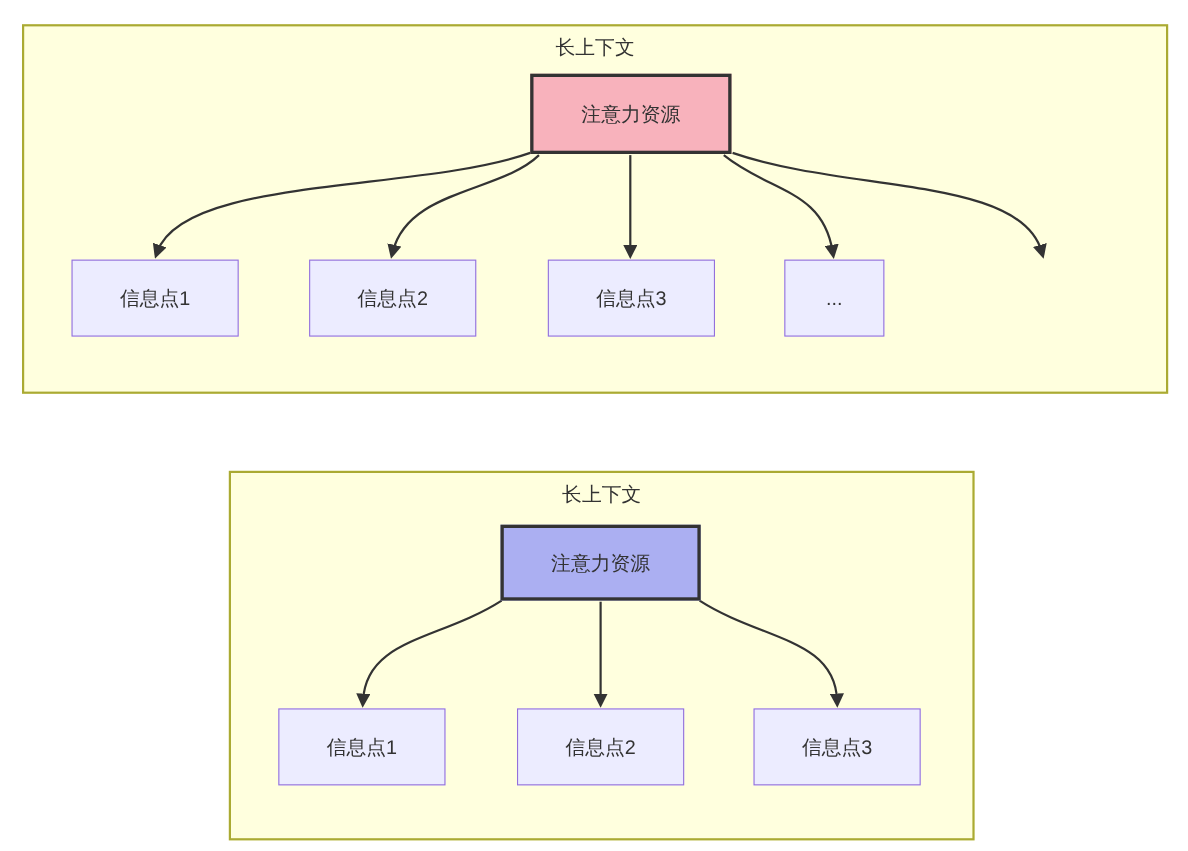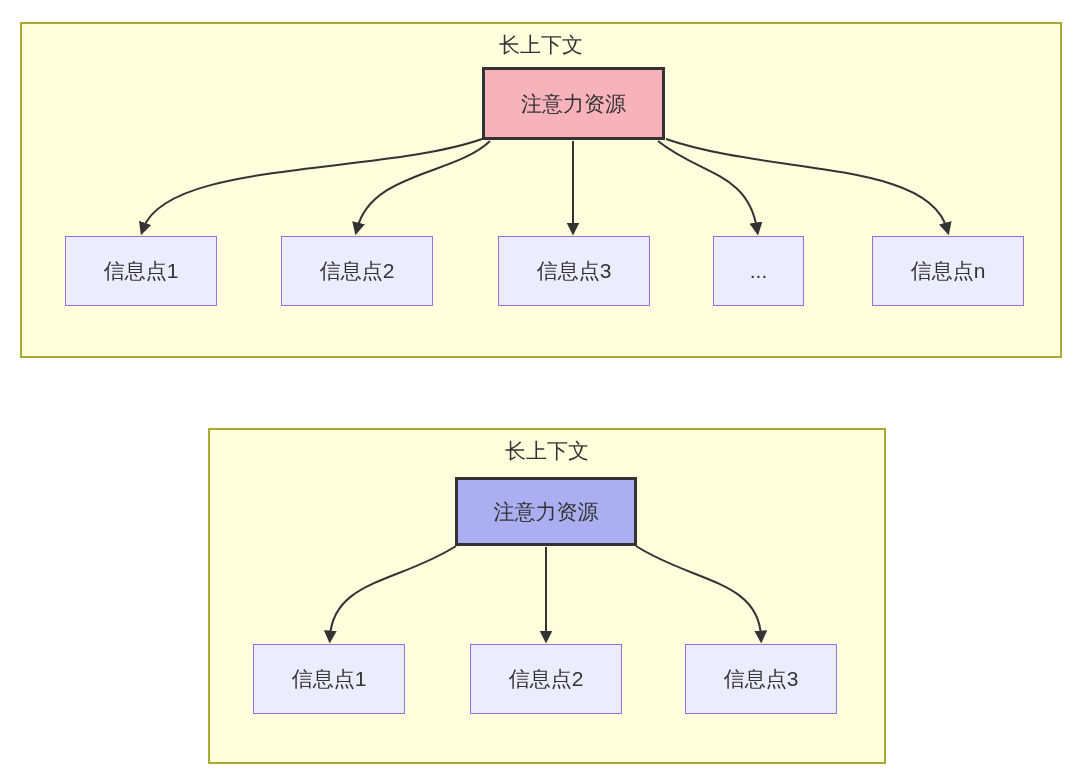--- a/index.html
+++ b/index.html
@@ -19,30 +19,30 @@
     background: var(--container-fill, #ffffde);
     border: 2px solid var(--container-border, #aaaa33);
     box-sizing: border-box;
   }
   .subgraph-title {
     position: absolute;
     top: 7px;
     left: 0;
     right: 0;
     text-align: center;
-    font-size: 21px;
+    font-size: 18px;
     color: var(--text-color, #333);
   }
   .node {
     position: absolute;
     box-sizing: border-box;
     display: flex;
     align-items: center;
     justify-content: center;
-    font-size: 21px;
+    font-size: 18px;
     color: var(--text-color, #333);
   }
   .attention {
     border: 3px solid var(--attention-border, #333);
   }
   .attention.long { background: var(--attention-long-fill, #f8b2bc); }
   .attention.short { background: var(--attention-short-fill, #abaff2); }
   .info {
     background: var(--node-fill, #ececff);
     border: 1.5px solid var(--node-border, #9370db);
@@ -92,21 +92,20 @@
     <path class="edge" d="M546,547 L546,637" marker-end="url(#arrow)"></path>
     <path class="edge" d="M636,546 C692,582 759,580 761,637" marker-end="url(#arrow)"></path>
   </svg>
 
   <div class="node attention long" style="left:482px; top:67px; width:183px; height:73px;">注意力资源</div>
 
   <div class="node info" style="left:65px; top:236px; width:152px; height:70px;">信息点1</div>
   <div class="node info" style="left:281px; top:236px; width:152px; height:70px;">信息点2</div>
   <div class="node info" style="left:498px; top:236px; width:152px; height:70px;">信息点3</div>
   <div class="node info" style="left:713px; top:236px; width:91px; height:70px;">...</div>
-  <div class="node info" style="left:872px; top:236px; width:152px; height:70px;">信息点n</div>
 
   <div class="node attention short" style="left:455px; top:477px; width:182px; height:69px;">注意力资源</div>
 
   <div class="node info" style="left:253px; top:644px; width:152px; height:70px;">信息点1</div>
   <div class="node info" style="left:470px; top:644px; width:152px; height:70px;">信息点2</div>
   <div class="node info" style="left:685px; top:644px; width:152px; height:70px;">信息点3</div>
 
 </div>
 
 </body></html>

